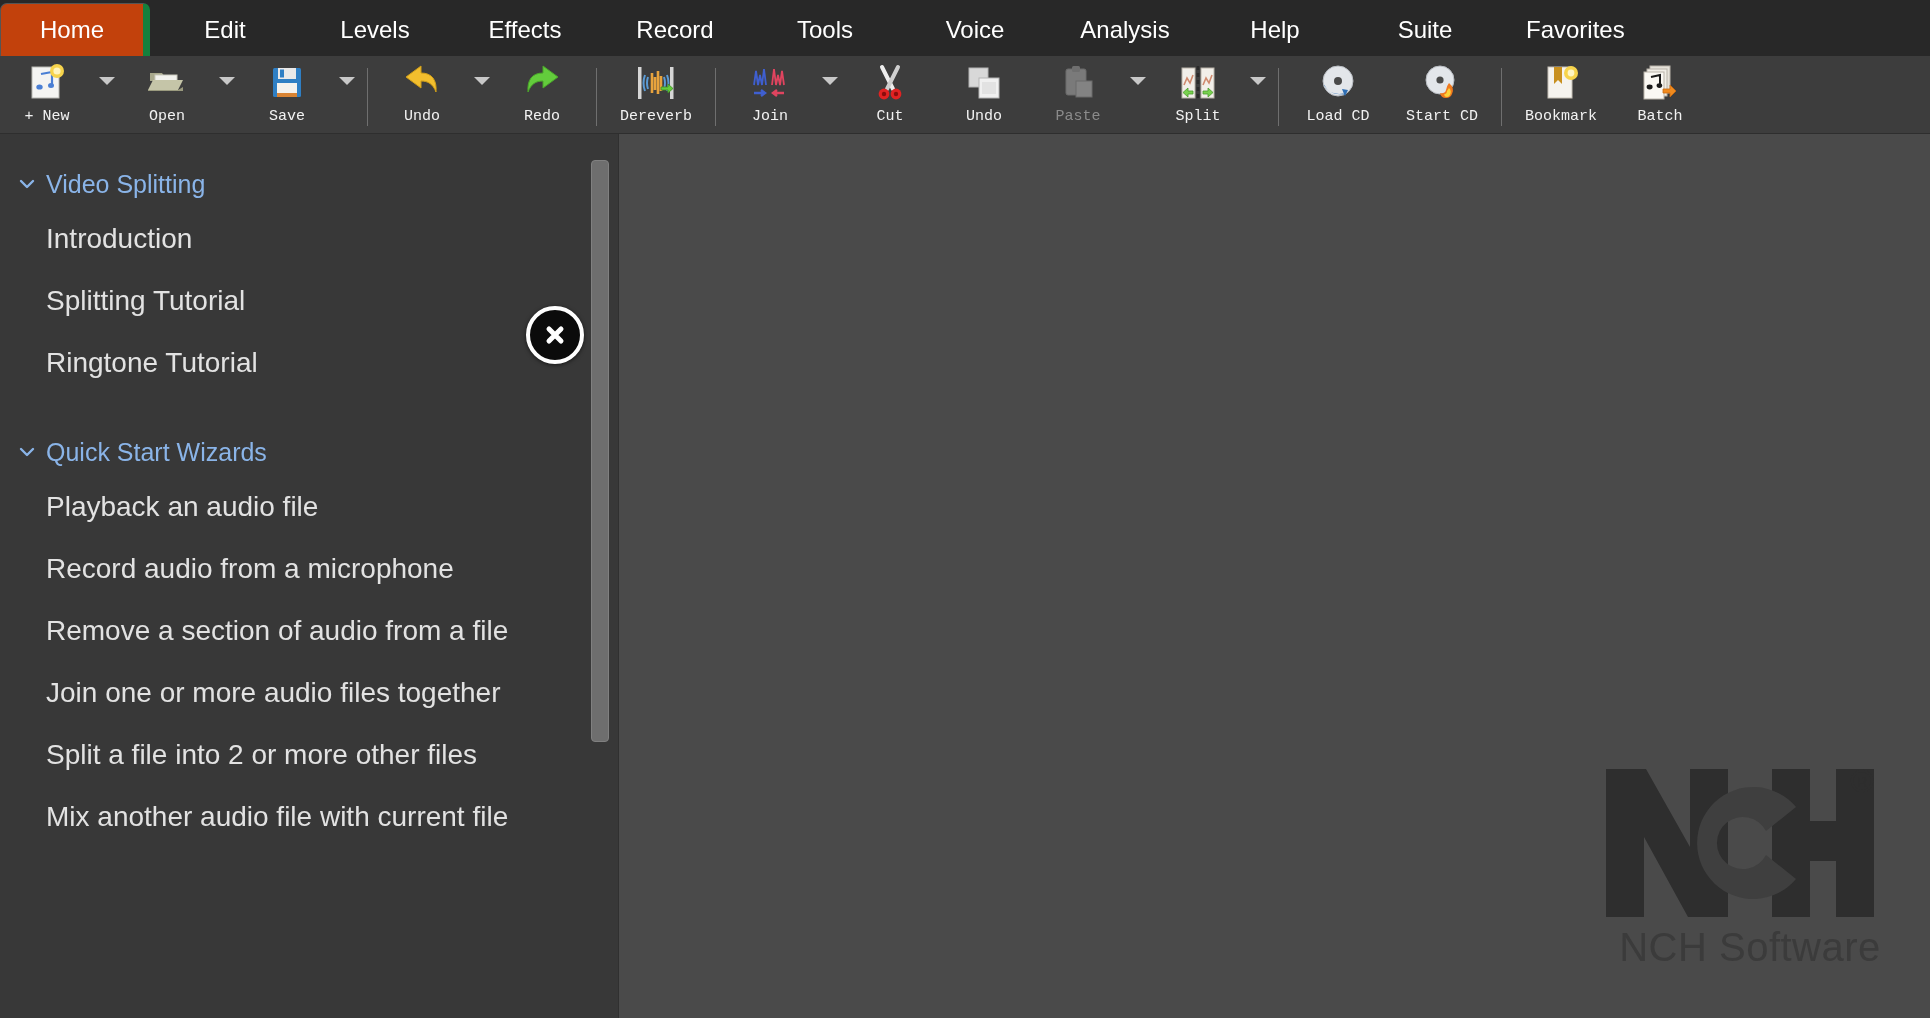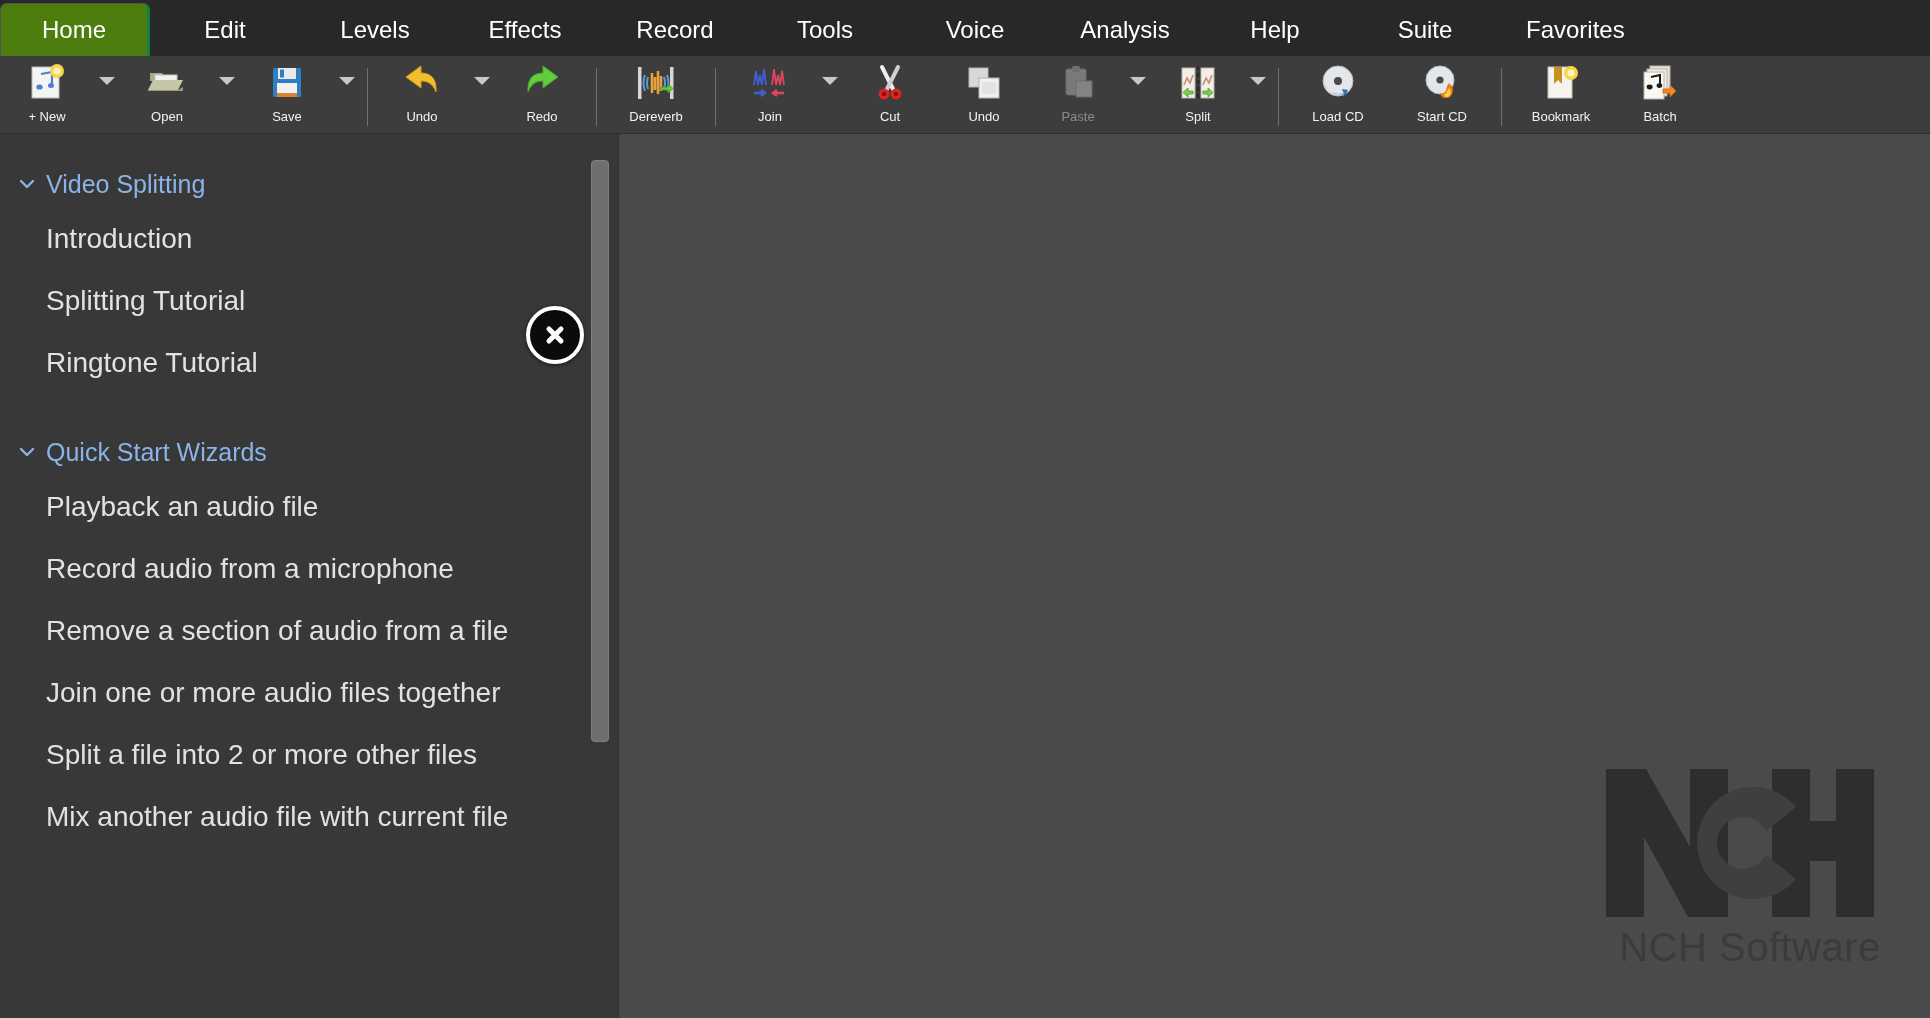--- a/index.html
+++ b/index.html
@@ -26,26 +26,26 @@
     height: 52px;
     display: flex; align-items: center; justify-content: center;
     color: #ffffff;
     font-size: 24px;
     padding: 0 26px;
     min-width: 150px;
     cursor: default;
     position: relative;
   }
   .tab.active {
-    background: #4d7c0f;
+    background: #c2410c;
     border-top-left-radius: 7px;
     border-top-right-radius: 7px;
     border-top: 1px solid #555;
     border-left: 1px solid #555;
-    border-right: 3px solid #15803d;
+    border-right: 7px solid #15803d;
     height: 53px;
   }
 
   
   .ribbon {
     height: 78px;
     background: #3d3d3d;
     display: flex;
     align-items: stretch;
     flex: 0 0 78px;
@@ -58,24 +58,25 @@
     display: flex; flex-direction: column;
     align-items: center; justify-content: flex-start;
     padding-top: 6px;
     cursor: default;
     position: relative;
   }
   .rb-item.wide { width: 104px; }
   .rb-icon { height: 42px; display: flex; align-items: center; justify-content: center; }
   .rb-label {
     color: #f2f2f2;
-    font-size: 13px;
+    font-size: 15px;
     line-height: 22px;
     margin-top: 2px;
     white-space: nowrap;
+    font-family: Liberation Mono, monospace;
   }
   .rb-item.disabled .rb-label { color: #8b8b8b; }
   .rb-item.disabled .rb-icon { opacity: .42; }
   .rb-caret {
     width: 26px;
     display: flex; align-items: center; justify-content: center;
     padding-bottom: 28px;
     cursor: default;
   }
   .caret-glyph {

